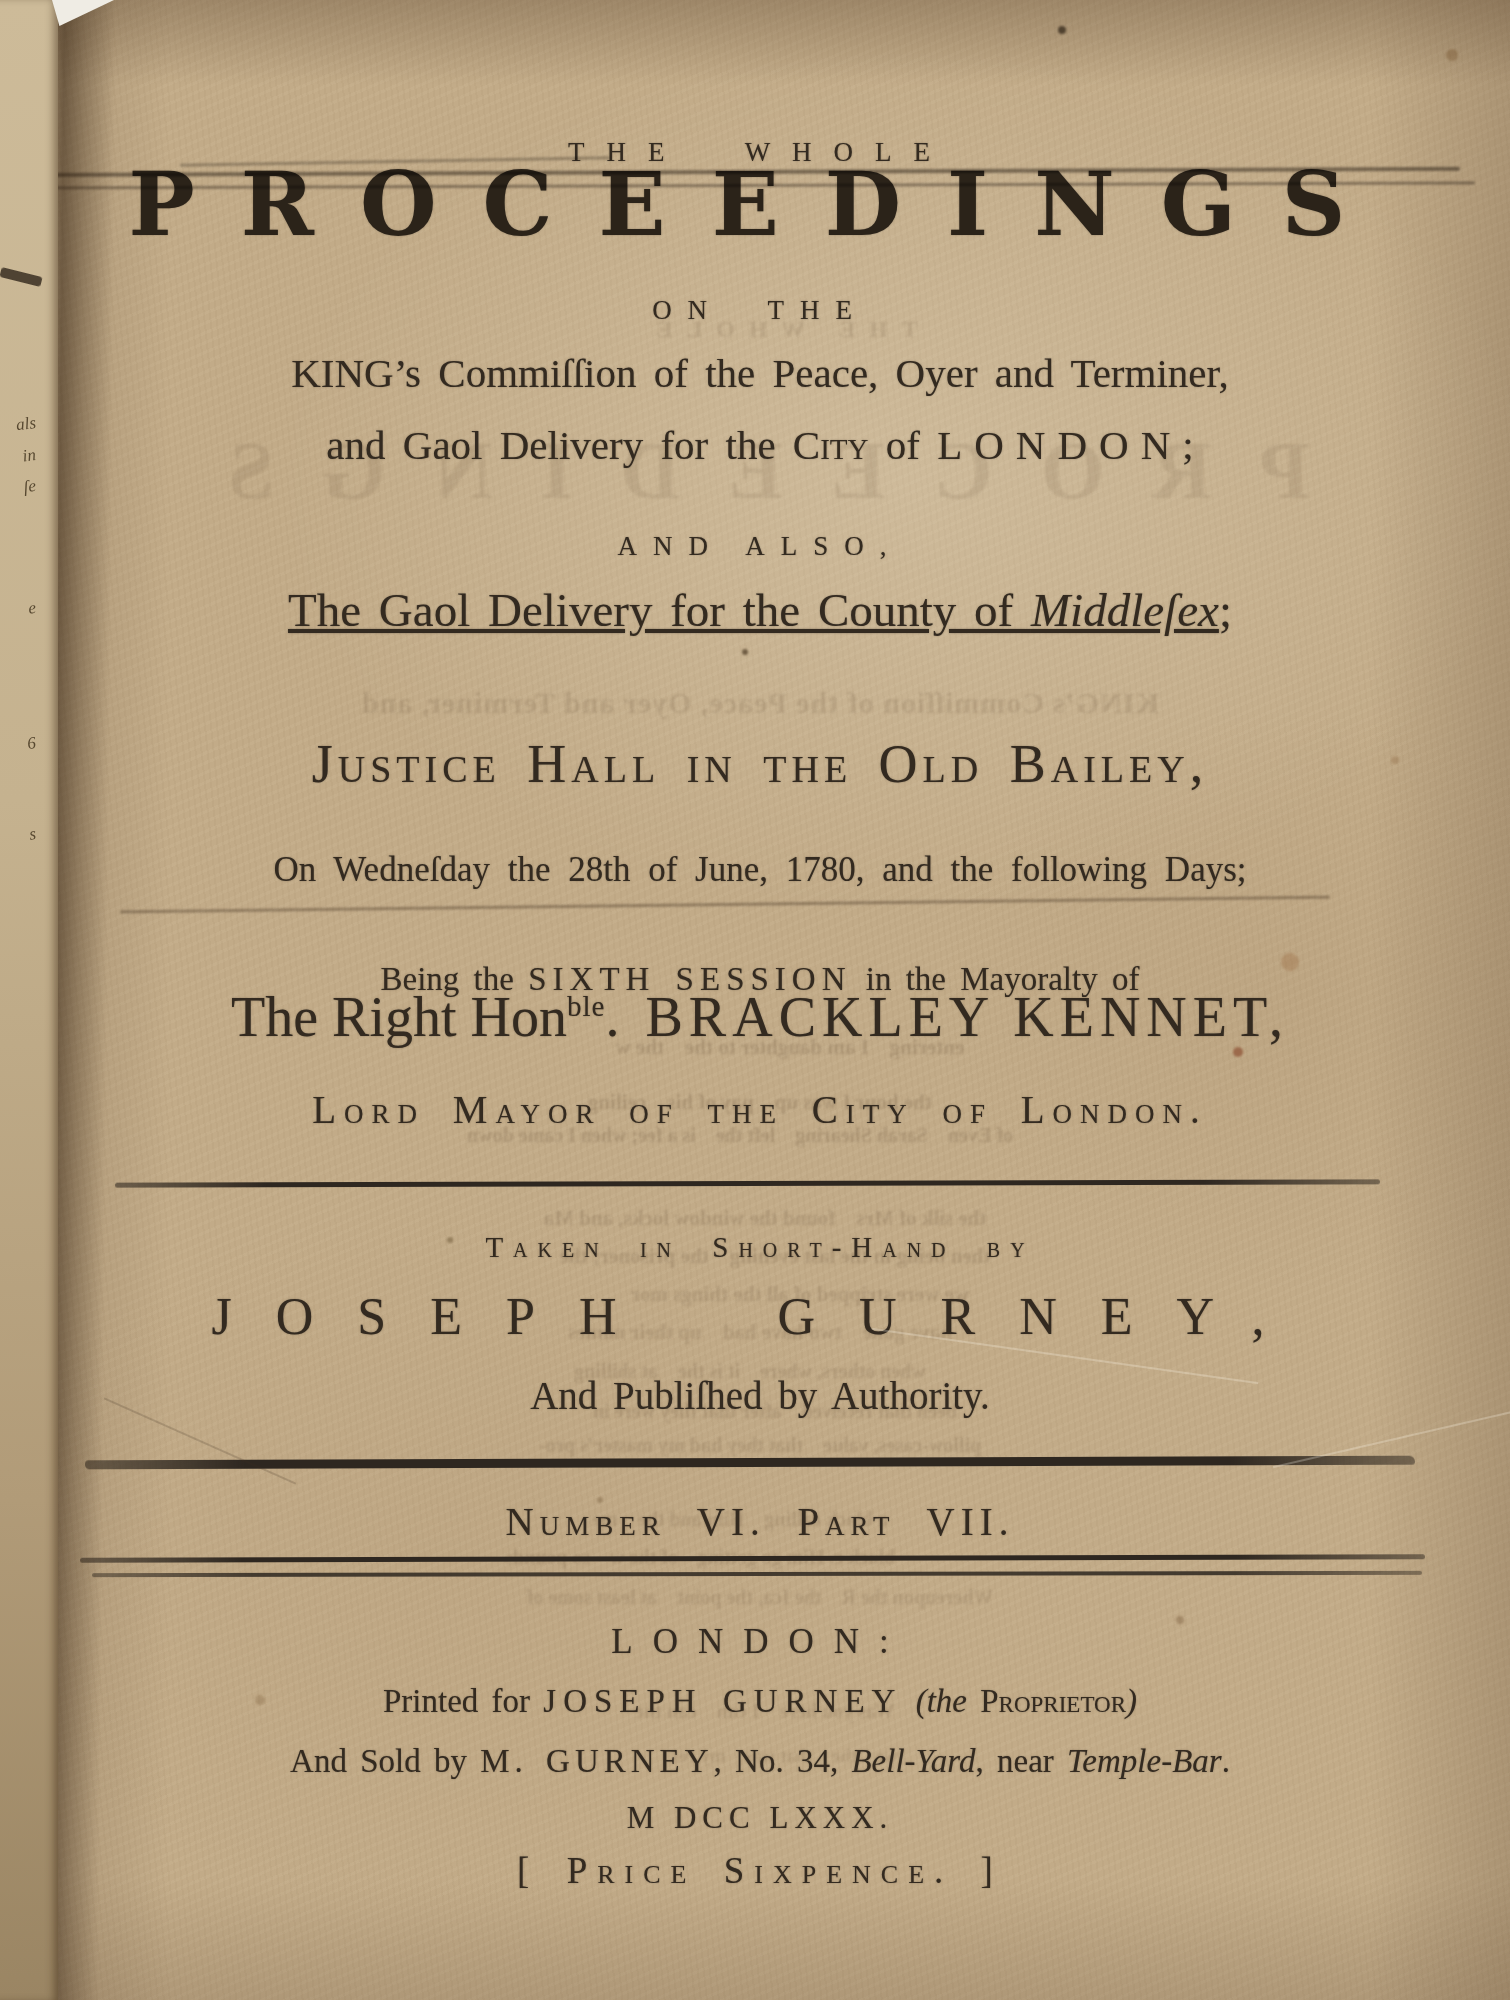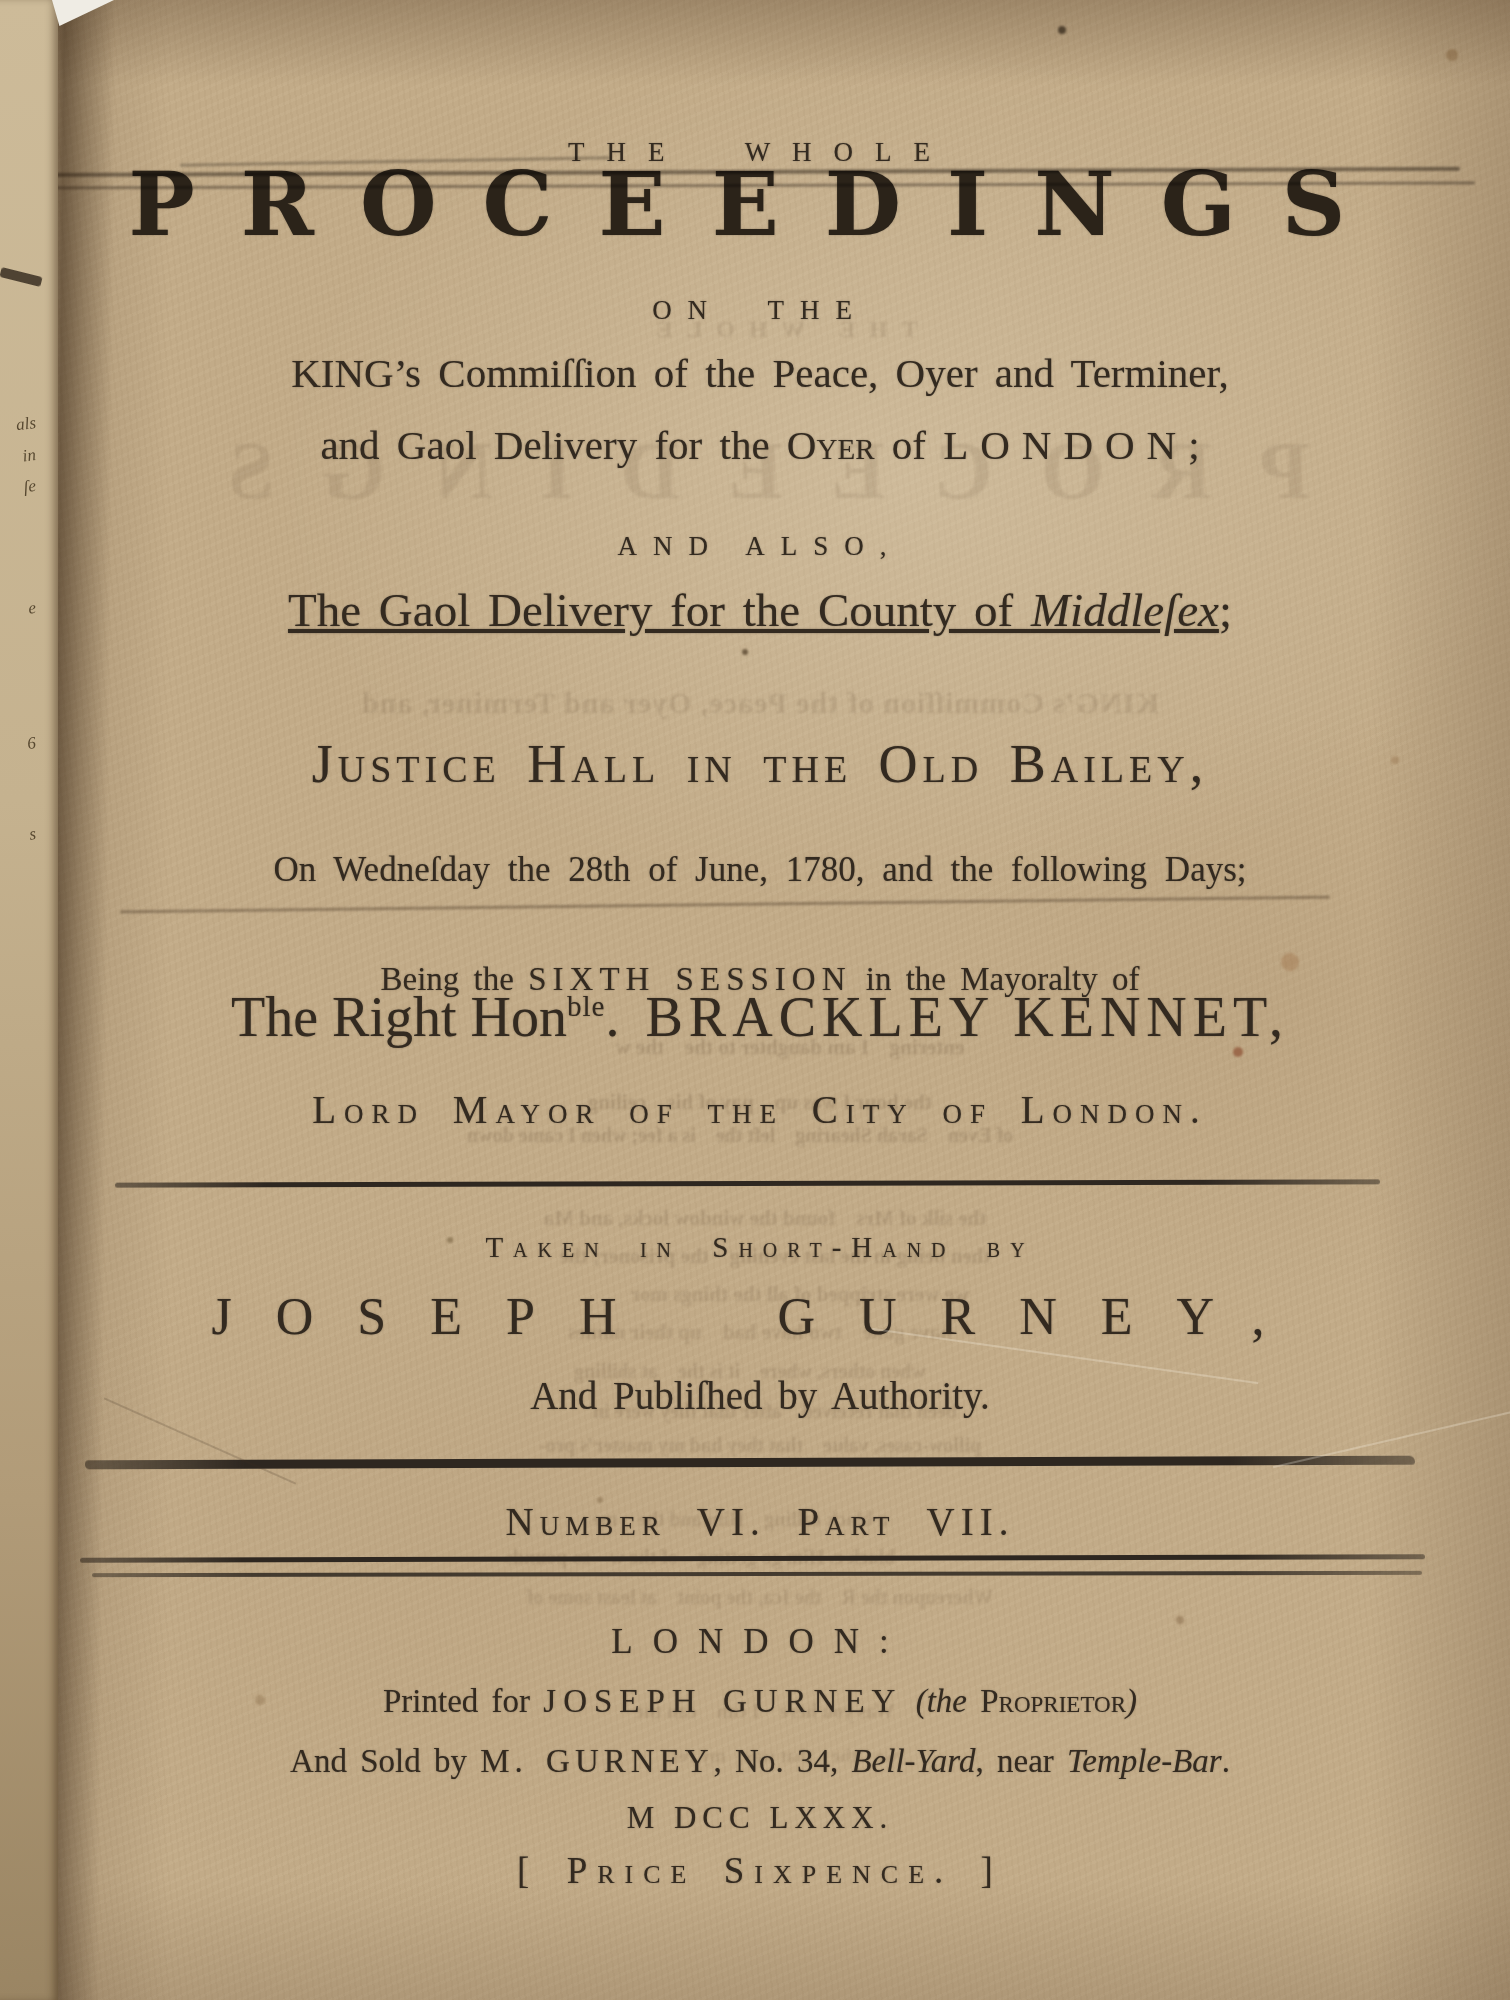--- a/index.html
+++ b/index.html
@@ -115,21 +115,21 @@
         <div class="ghost" style="top: 1700px; font-size: 20px; opacity: 0.14; transform: translateX(10px) scaleX(-1);">Was you here I can can the</div>
         <div class="ghost" style="top: 1745px; font-size: 19px; opacity: 0.13; transform: translateX(30px) scaleX(-1);">we the that was my res</div>
       </div>
 
     <div class="content">
       <div class="line l-pretitle">THE WHOLE</div>
       <div class="line l-title">PROCEEDINGS</div>
       <div class="line l-onthe">ON THE</div>
       <div class="line l-kings">KING’s Commiſſion of the Peace, Oyer and Terminer,</div>
 
-      <div class="line l-gaolcity"><span>and Gaol Delivery for the </span><span class="sc">Oyer</span><span> of </span><span class="caps-wide">LONDON</span><span>;</span></div>
+      <div class="line l-gaolcity"><span>and Gaol Delivery for the </span><span class="sc">City</span><span> of </span><span class="caps-wide">LONDON</span><span>;</span></div>
 
       <div class="line l-andalso">AND ALSO,</div>
 
       <div class="line l-county"><span>The Gaol Delivery for the County of </span><span class="it">Middleſex</span><span>;</span></div>
 
       <div class="line l-justice">Justice Hall in the Old Bailey,</div>
       <div class="line l-date">On Wedneſday the 28th of June, 1780, and the following Days;</div>
 
       <div class="line l-being"><span>Being the </span><span class="caps">SIXTH SESSION</span><span> in the Mayoralty of</span></div>
 

